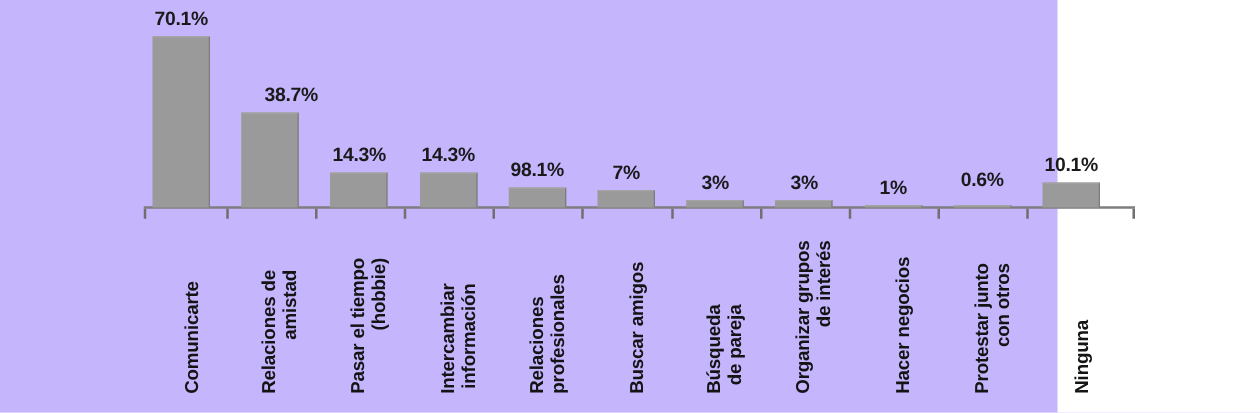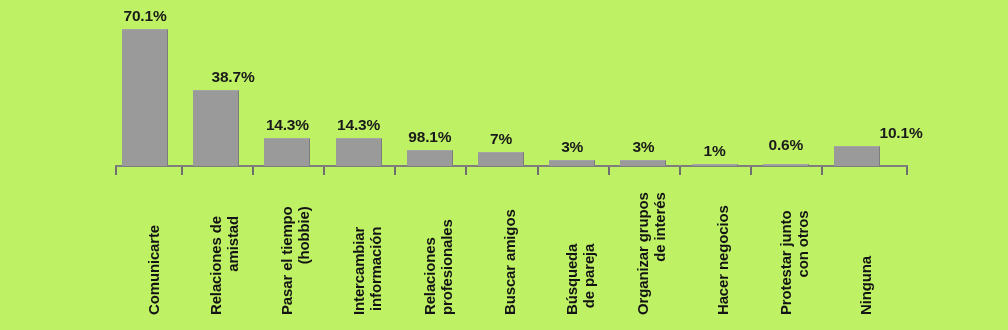--- a/index.html
+++ b/index.html
@@ -9,24 +9,23 @@
   }
   body {
     width: 1008px;
     height: 330px;
     font-family: "Liberation Sans", sans-serif;
     overflow: hidden;
   }
 
   #chart-root {
     position: relative;
-    width: 976px;
+    width: 846px;
     height: 330px;
-    background: #bef264;
-    padding-left: 32px;
+    background: #c4b5fd;
   }
 
   
   #plot-area {
     position: absolute;
     left: 0;
     top: 0;
     width: 1008px;
     height: 330px;
   }
@@ -121,19 +120,19 @@
       <div class="cat-label" style="left: 634.4px; top: 315px;"><span class="l1">Organizar grupos</span><span class="l2">de interés</span></div>
       <div class="bar" style="left: 692px; top: 164px; width: 46px; height: 2px; background: rgb(154, 154, 154);"></div>
       <div class="bar-label" style="color: rgb(26, 26, 26); width: 106px; left: 661.6px; top: 142px;">1%</div>
       <div class="axis-tick" style="left: 679px; top: 167px;"></div>
       <div class="cat-label" style="left: 714.1px; top: 315px;"><span class="l1">Hacer negocios</span></div>
       <div class="bar" style="left: 763px; top: 164px; width: 46px; height: 2px; background: rgb(154, 154, 154);"></div>
       <div class="bar-label" style="color: rgb(26, 26, 26); width: 106px; left: 732.8px; top: 136px;">0.6%</div>
       <div class="axis-tick" style="left: 750px; top: 167px;"></div>
       <div class="cat-label" style="left: 776.8px; top: 315px;"><span class="l1">Protestar junto</span><span class="l2">con otros</span></div>
       <div class="bar" style="left: 834px; top: 146px; width: 46px; height: 20px; background: rgb(154, 154, 154);"></div>
-      <div class="bar-label" style="color: rgb(26, 26, 26); width: 106px; left: 848px; top: 124px;">10.1%</div>
+      <div class="bar-label" style="color: rgb(26, 26, 26); width: 106px; left: 804px; top: 124px;">10.1%</div>
       <div class="axis-tick" style="left: 821px; top: 167px;"></div>
       <div class="cat-label" style="left: 856.5px; top: 315px;"><span class="l1">Ninguna</span></div>
       <div class="axis-tick" style="left: 906px; top: 167px;"></div>
       <div class="axis-tick" style="left: 115px; top: 167px;"></div>
     </div>
 </div>
 
 </body></html>

